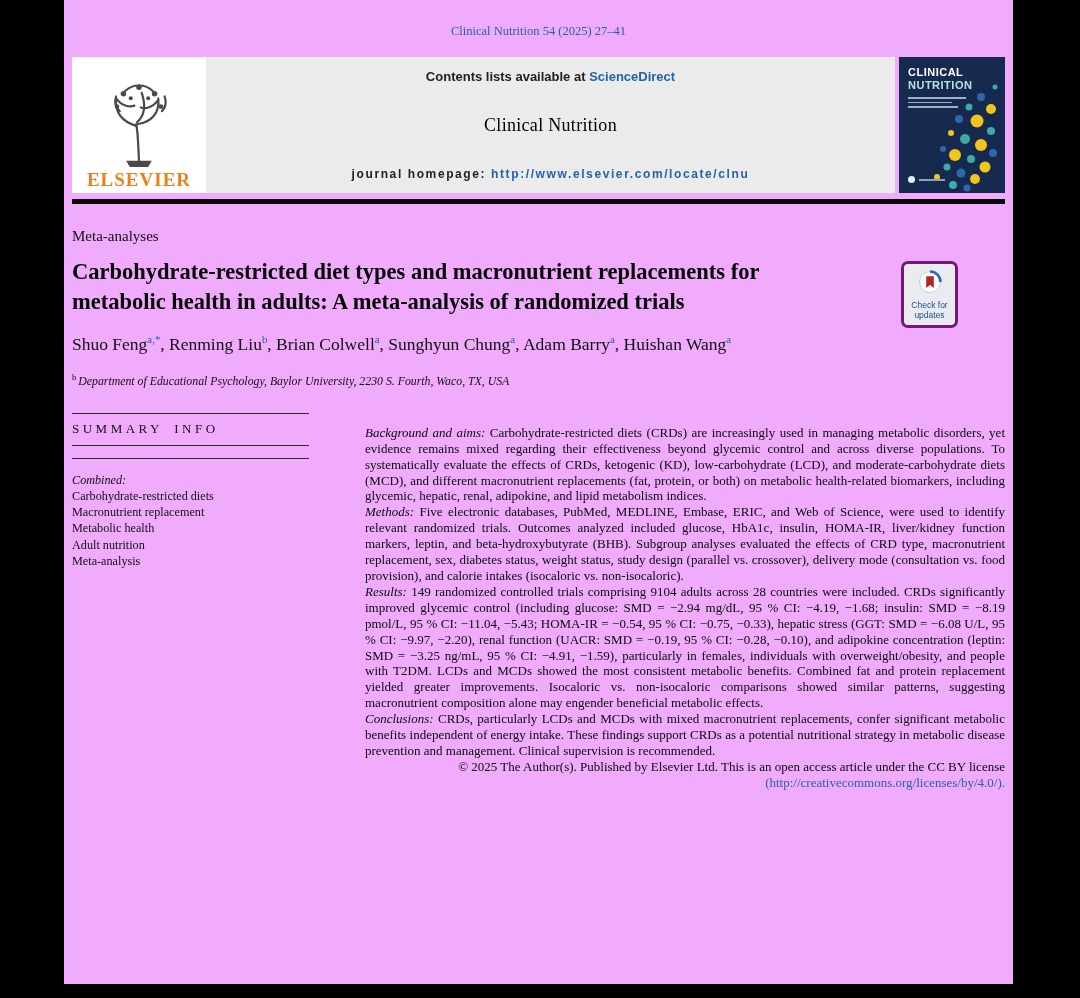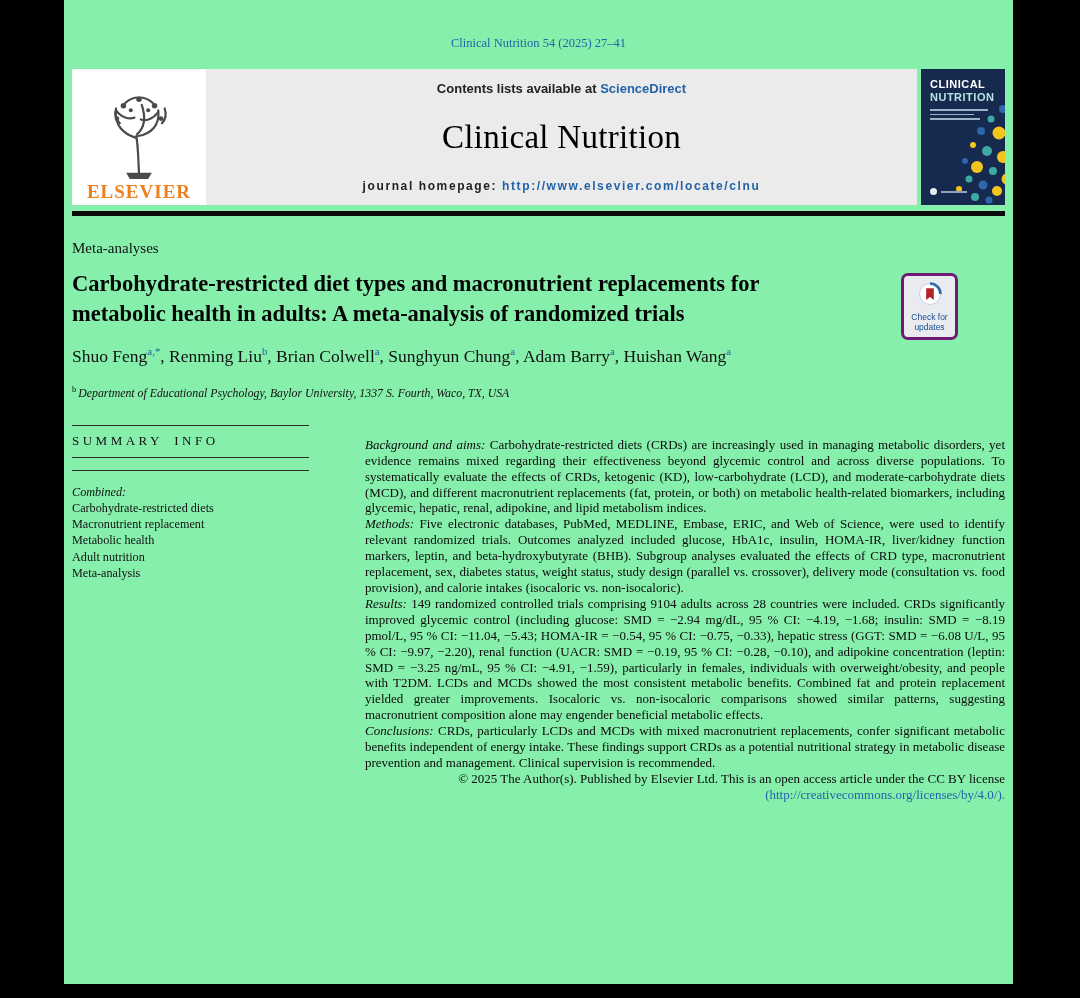--- a/index.html
+++ b/index.html
@@ -1,32 +1,32 @@
 <!DOCTYPE html>
 <html><head>
 <meta charset="utf-8">
 <style>
   * { margin:0; padding:0; box-sizing:border-box; }
   html,body { width:1080px; height:998px; }
   body { background:#000; font-family:"Liberation Serif", serif; position:relative; overflow:hidden; }
 
-  .page { position:absolute; left:64px; top:0; width:949px; height:984px; background:#86efac; padding:16px 8px; overflow:hidden; }
+  .page { position:absolute; left:64px; top:0; width:949px; height:984px; background:#f0abfc; padding:4px 8px; overflow:hidden; }
 
   .citation { padding-top:20px; text-align:center; font-size:12.5px; color:#2563a8; }
 
   .banner { margin-top:18px; display:flex; align-items:stretch; height:136px; }
   .logo-col { width:134px; background:#fff; display:flex; flex-direction:column; align-items:center; justify-content:flex-end; padding-bottom:2px; }
   .wordmark { font-size:19px; color:#ee7f1a; font-weight:bold; letter-spacing:1px; margin-top:1px; }
   .banner-center { flex:1; background:#ebebeb; display:flex; flex-direction:column; justify-content:space-between; text-align:center; padding:12px 10px 12px; }
   .contents-line { font-family:"Liberation Sans", sans-serif; font-size:13px; font-weight:bold; color:#222; }
-  .journal-title { font-size:33px; color:#000; letter-spacing:0.3px; }
+  .journal-title { font-size:18px; color:#000; letter-spacing:0.3px; }
   .homepage-line { font-family:"Liberation Sans", sans-serif; font-size:12px; font-weight:bold; letter-spacing:1.6px; color:#222; }
   .link { color:#2563a8; text-decoration:none; cursor:pointer; }
 
-  .cover-col { width:84px; margin-left:4px; position:relative; background:#152a4e; overflow:hidden; }
+  .cover-col { width:106px; margin-left:4px; position:relative; background:#152a4e; overflow:hidden; }
   .cover-title { position:absolute; top:9px; left:9px; font-family:"Liberation Sans", sans-serif; font-weight:bold; font-size:11px; line-height:1.18; letter-spacing:0.5px; color:#fff; }
   .cover-title .t2 { color:#b7e3e0; }
   .cover-sub { position:absolute; top:40px; left:9px; }
   .cover-sub div { height:1.5px; background:#9fb0c8; margin-bottom:3px; }
   .cover-espen { position:absolute; left:9px; bottom:10px; display:flex; align-items:center; }
   .cover-espen .dot { width:7px; height:7px; border-radius:50%; background:#e8eef5; margin-right:4px; }
   .cover-espen .bar { width:26px; height:2px; background:#8fa2bd; }
 
   .black-bar { height:5px; background:#0a0a0a; margin-top:6px; }
 
@@ -152,21 +152,21 @@
       </svg>
       <div class="badge-text">Check for updates</div>
     </div>
   </div>
 
   <div class="authors">
     <span><span>Shuo Feng</span><sup class="sup-blue">a,*</sup><span>, </span></span><span><span>Renming Liu</span><sup class="sup-blue">b</sup><span>, </span></span><span><span>Brian Colwell</span><sup class="sup-blue">a</sup><span>, </span></span><span><span>Sunghyun Chung</span><sup class="sup-blue">a</sup><span>, </span></span><span><span>Adam Barry</span><sup class="sup-blue">a</sup><span>, </span></span><span><span>Huishan Wang</span><sup class="sup-blue">a</sup><span></span></span>
   </div>
 
   <div class="affiliations">
-    <div><sup>b</sup><span>Department of Educational Psychology, Baylor University, 1337 S. Fourth, Waco, TX, USA</span></div>
+    <div><sup>b</sup><span>Department of Educational Psychology, Baylor University, 2230 S. Fourth, Waco, TX, USA</span></div>
   </div>
 
   <div class="info-summary">
 
     <div class="left-col">
       <div class="col-heading">SUMMARY INFO</div>
       <hr class="info-divider">
       <div class="info-block">
         <div class="info-label">Combined:</div>
         <div>Carbohydrate-restricted diets</div>

